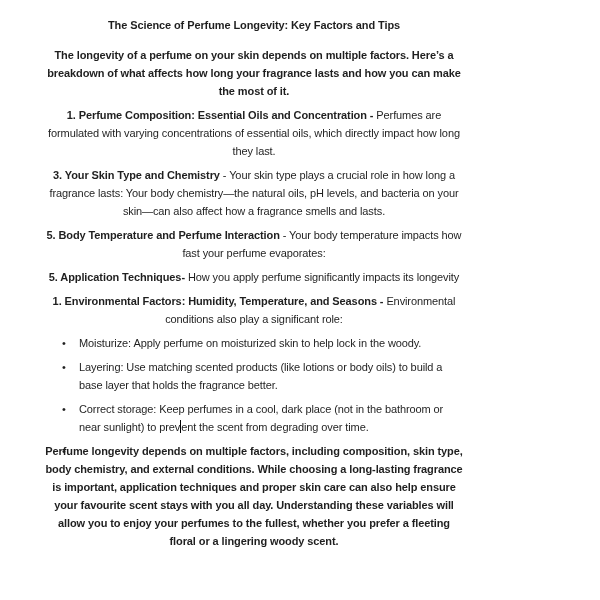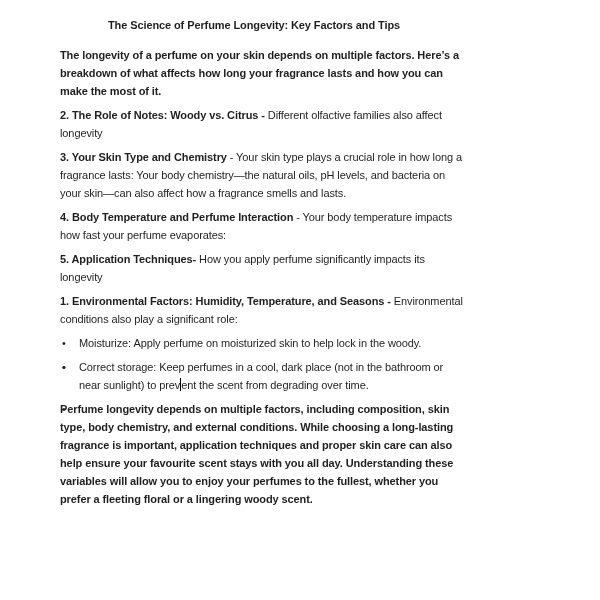--- a/index.html
+++ b/index.html
@@ -17,21 +17,21 @@
     font-size: 11px;
     line-height: 18px;
     letter-spacing: -0.1px;
   }
   .title {
     margin: 0 0 12px 0;
     font-size: 11px;
     font-weight: 700;
     text-align: center;
   }
-  .para { margin: 0 0 6px 16px; }
+  .para { margin: 0 0 6px 0; text-align: center; }
   .bold, .run-bold { font-weight: 700; }
   .run-normal { font-weight: 400; }
   ul.bullets { list-style: none; margin: 0; padding: 0; }
   li.bullet {
     position: relative;
     padding-left: 35px;
     margin: 0 0 6px 0;
   }
   .marker {
     position: absolute;
@@ -47,34 +47,34 @@
 </style>
 </head>
 <body>
 
 <div class="page">
 
   <h1 class="title">The Science of Perfume Longevity: Key Factors and Tips</h1>
 
   <p class="para bold">The longevity of a perfume on your skin depends on multiple factors. Here’s a breakdown of what affects how long your fragrance lasts and how you can make the most of it.</p>
 
+  <p class="para"><span class="run-bold">1. Perfume Composition: Essential Oils and Concentration - </span><span class="run-normal">Perfumes are formulated with varying concentrations of essential oils, which directly impact how long they last.</span></p>
 
-  <p class="para"><span class="run-bold">2. The Role of Notes: Woody vs. Citrus - </span><span class="run-normal">Different olfactive families also affect longevity</span></p>
 
   <p class="para"><span class="run-bold">3. Your Skin Type and Chemistry</span><span class="run-normal"> - Your skin type plays a crucial role in how long a fragrance lasts: Your body chemistry—the natural oils, pH levels, and bacteria on your skin—can also affect how a fragrance smells and lasts.</span></p>
 
-  <p class="para"><span class="run-bold">4. Body Temperature and Perfume Interaction</span><span class="run-normal"> - Your body temperature impacts how fast your perfume evaporates:</span></p>
+  <p class="para"><span class="run-bold">5. Body Temperature and Perfume Interaction</span><span class="run-normal"> - Your body temperature impacts how fast your perfume evaporates:</span></p>
 
   <p class="para"><span class="run-bold">5. Application Techniques-</span><span class="run-normal"> How you apply perfume significantly impacts its longevity</span></p>
 
   <p class="para"><span class="run-bold">1. Environmental Factors: Humidity, Temperature, and Seasons - </span><span class="run-normal">Environmental conditions also play a significant role:</span></p>
 
 
   <ul class="bullets">
     <li class="bullet"><span class="marker">•</span><span class="run-normal">Moisturize: Apply perfume on moisturized skin to help lock in the woody.</span></li>
-    <li class="bullet"><span class="marker">•</span></li>
+    <li class="bullet"><span class="marker">•</span><span class="run-normal">Layering: Use matching scented products (like lotions or body oils) to build a base layer that holds the fragrance better.</span></li>
     <li class="bullet"><span class="marker">•</span><span class="run-normal">Correct storage: Keep perfumes in a cool, dark place (not in the bathroom or near sunlight) to prev</span><span class="caret"></span><span class="run-normal">ent the scent from degrading over time.</span></li>
     <li class="bullet"><span class="marker">•</span></li>
   </ul>
 
   <p class="para bold">Perfume longevity depends on multiple factors, including composition, skin type, body chemistry, and external conditions. While choosing a long-lasting fragrance is important, application techniques and proper skin care can also help ensure your favourite scent stays with you all day. Understanding these variables will allow you to enjoy your perfumes to the fullest, whether you prefer a fleeting floral or a lingering woody scent.</p>
 
 </div>
 
 </body></html>

